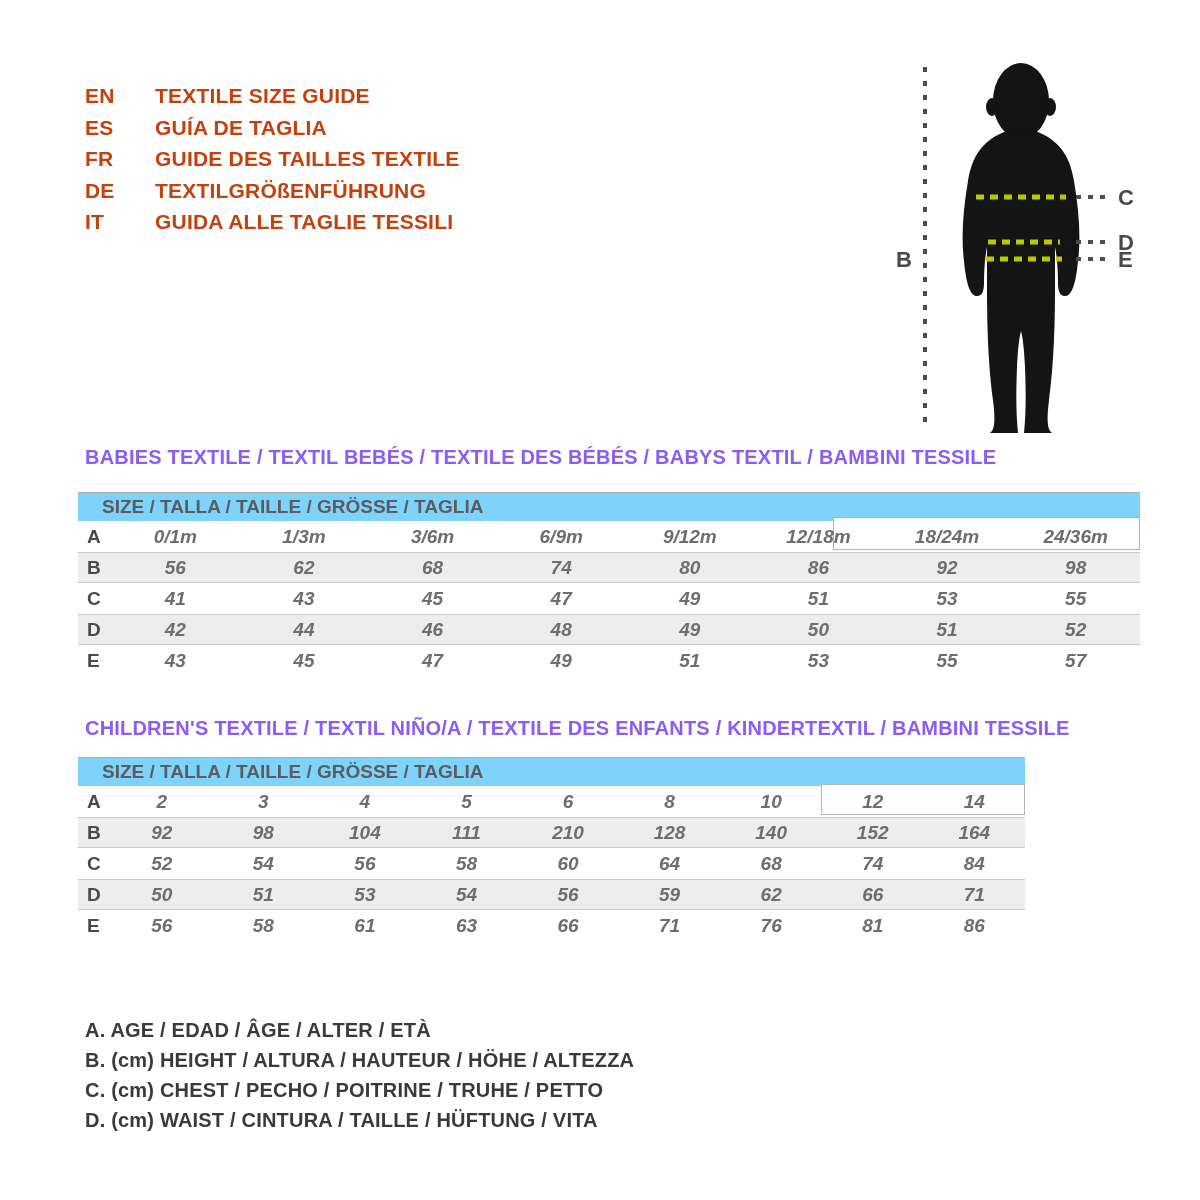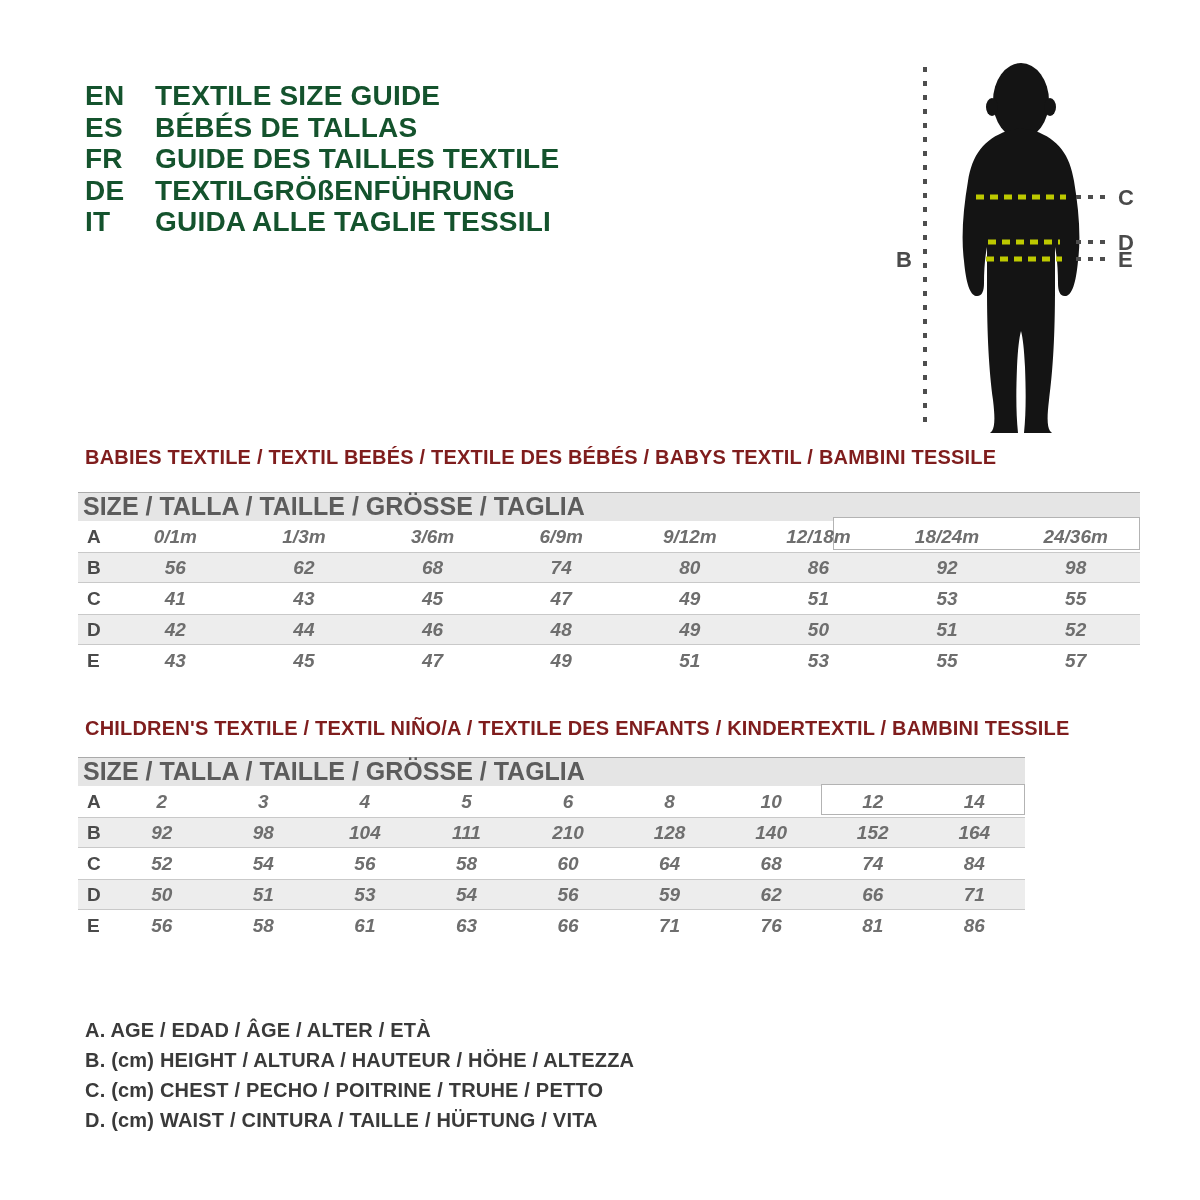--- a/index.html
+++ b/index.html
@@ -2,35 +2,35 @@
 <html><head>
 <meta charset="utf-8">
 <style>
   html,body{margin:0;padding:0;}
   body{
     width:1200px;height:1200px;position:relative;background:#ffffff;
     font-family:"Liberation Sans", sans-serif;font-weight:700;color:#3c3c3c;
     overflow:hidden;-webkit-font-smoothing:antialiased;
   }
   
-  .lang-block{position:absolute;left:85px;top:80px;font-size:28px;line-height:31.5px;letter-spacing:.2px;color:#14532d;}
+  .lang-block{position:absolute;left:85px;top:80px;font-size:21px;line-height:31.5px;letter-spacing:.2px;color:#c2410c;}
   .lang-row{display:flex;white-space:nowrap;}
   .lang-code{width:70px;flex:0 0 70px;}
   
   .figure{position:absolute;left:880px;top:45px;width:290px;height:400px;}
   
-  .sec-heading{position:absolute;left:85px;font-size:20px;letter-spacing:.2px;color:#7f1d1d;white-space:nowrap;}
+  .sec-heading{position:absolute;left:85px;font-size:20px;letter-spacing:.2px;color:#8b5cf6;white-space:nowrap;}
   .sec-heading.babies{top:446px;}
   .sec-heading.children{top:717px;}
   
   .size-table{position:absolute;left:78px;}
   .size-table.babies{top:492px;width:1062px;}
   .size-table.children{top:757px;width:947px;}
-  .size-bar{height:29px;background:#e5e5e5;border-top:1px solid #aaaaaa;box-sizing:border-box;
-            color:#5c5c5c;font-size:25px;line-height:27px;padding-left:5px;position:relative;z-index:0;}
+  .size-bar{height:29px;background:#7dd3fc;border-top:1px solid #aaaaaa;box-sizing:border-box;
+            color:#5c5c5c;font-size:19px;line-height:27px;padding-left:24px;position:relative;z-index:0;}
   .rows{position:relative;z-index:2;}
   .t-row{display:flex;height:31px;align-items:center;font-size:19px;color:#6e6e6e;box-sizing:border-box;}
   .rows .t-row:nth-of-type(even){background:#ededed;border-top:1px solid #c9c9c9;border-bottom:1px solid #c9c9c9;}
   .t-label{flex:0 0 33px;width:33px;padding-left:9px;box-sizing:border-box;color:#4a4a4a;}
   .t-cells{flex:1;display:flex;font-style:italic;}
   .t-cell{flex:1;text-align:center;}
   .hl-box{position:absolute;background:#ffffff;border:1px solid #b3b3b3;box-sizing:border-box;z-index:1;}
   .hl-box.babies{left:755px;top:25px;width:307px;height:33px;}
   .hl-box.children{left:743px;top:27px;width:204px;height:31px;}
   
@@ -40,21 +40,21 @@
 <body>
 
 <div class="lang-block">
 
 <div class="lang-row">
       <span class="lang-code">EN</span>
       <span class="lang-title">TEXTILE SIZE GUIDE</span>
     </div>
     <div class="lang-row">
       <span class="lang-code">ES</span>
-      <span class="lang-title">BÉBÉS DE TALLAS</span>
+      <span class="lang-title">GUÍA DE TAGLIA</span>
     </div>
     <div class="lang-row">
       <span class="lang-code">FR</span>
       <span class="lang-title">GUIDE DES TAILLES TEXTILE</span>
     </div>
     <div class="lang-row">
       <span class="lang-code">DE</span>
       <span class="lang-title">TEXTILGRÖßENFÜHRUNG</span>
     </div>
     <div class="lang-row">

